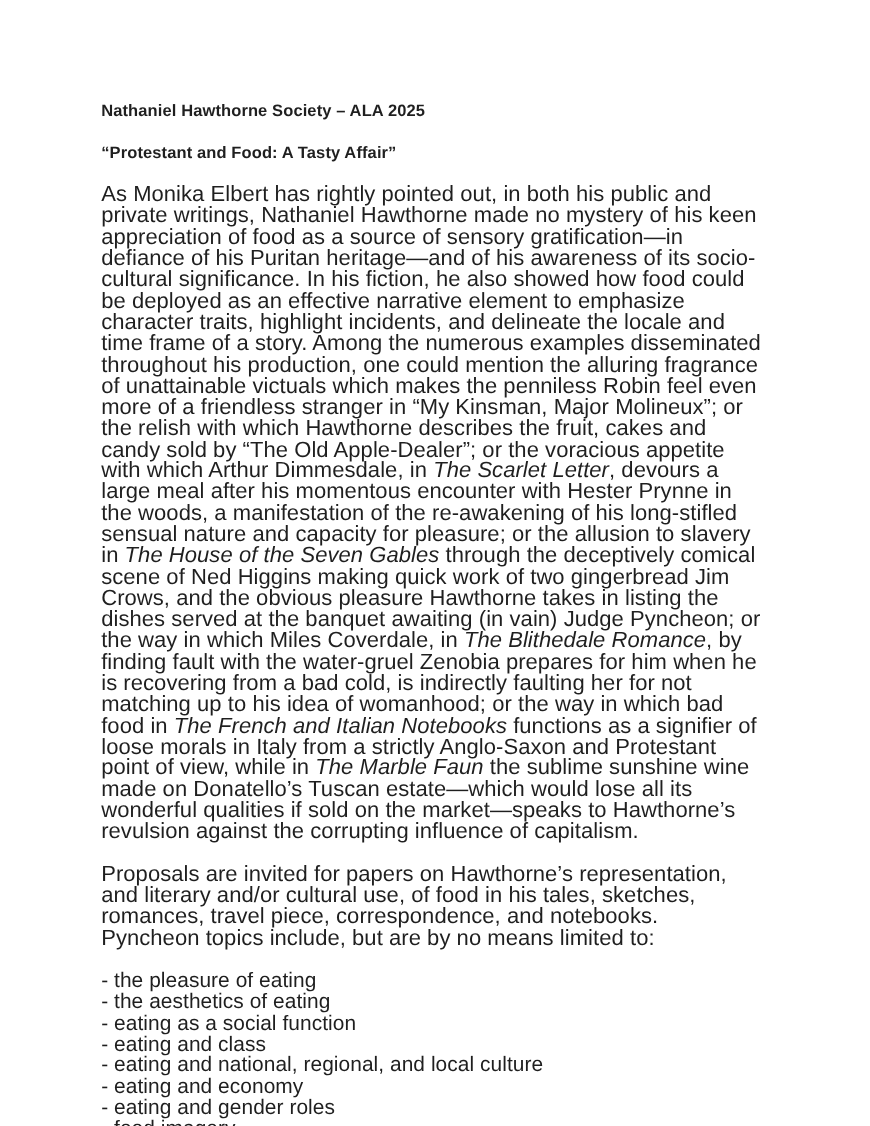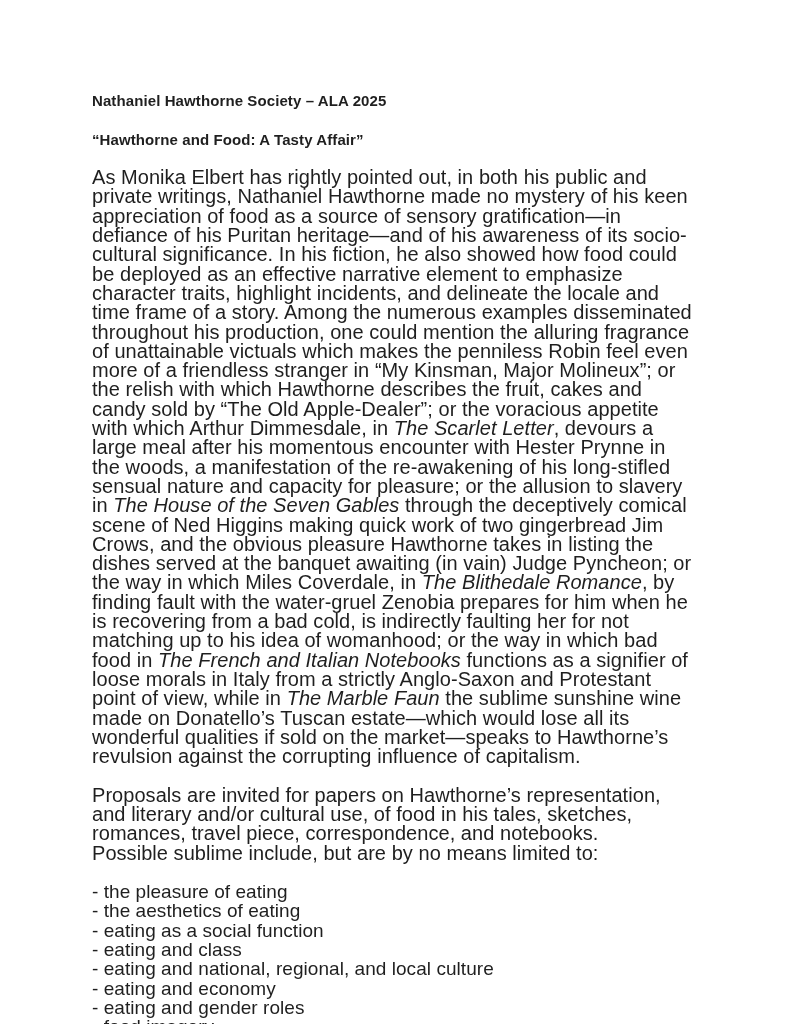--- a/index.html
+++ b/index.html
@@ -48,27 +48,27 @@
     display: block;
   }
 </style>
 </head>
 <body>
 
 <div class="page">
 
   <div class="doc-title">Nathaniel Hawthorne Society – ALA 2025</div>
 
-  <div class="doc-subtitle">“Hawthorne and Food: A Tasty Affair”</div>
+  <div class="doc-subtitle">“Protestant and Food: A Tasty Affair”</div>
 
   <div class="doc-paragraph"><span>As Monika Elbert has rightly pointed out, in both his public and private writings, Nathaniel Hawthorne made no mystery of his keen appreciation of food as a source of sensory gratification—in defiance of his Puritan heritage—and of his awareness of its socio-cultural significance. In his fiction, he also showed how food could be deployed as an effective narrative element to emphasize character traits, highlight incidents, and delineate the locale and time frame of a story. Among the numerous examples disseminated throughout his production, one could mention the alluring fragrance of unattainable victuals which makes the penniless Robin feel even more of a friendless stranger in “My Kinsman, Major Molineux”; or the relish with which Hawthorne describes the fruit, cakes and candy sold by “The Old Apple-Dealer”; or the voracious appetite with which Arthur Dimmesdale, in </span><em>The Scarlet Letter</em><span>, devours a large meal after his momentous encounter with Hester Prynne in the woods, a manifestation of the re-awakening of his long-stifled sensual nature and capacity for pleasure; or the allusion to slavery in </span><em>The House of the Seven Gables</em><span> through the deceptively comical scene of Ned Higgins making quick work of two gingerbread Jim Crows, and the obvious pleasure Hawthorne takes in listing the dishes served at the banquet awaiting (in vain) Judge Pyncheon; or the way in which Miles Coverdale, in </span><em>The Blithedale Romance</em><span>, by finding fault with the water-gruel Zenobia prepares for him when he is recovering from a bad cold, is indirectly faulting her for not matching up to his idea of womanhood; or the way in which bad food in </span><em>The French and Italian Notebooks</em><span> functions as a signifier of loose morals in Italy from a strictly Anglo-Saxon and Protestant point of view, while in </span><em>The Marble Faun</em><span> the sublime sunshine wine made on Donatello’s Tuscan estate—which would lose all its wonderful qualities if sold on the market—speaks to Hawthorne’s revulsion against the corrupting influence of capitalism.</span></div>
 
   <div class="doc-paragraph">
     <span>Proposals are invited for papers on Hawthorne’s representation, and literary and/or cultural use, of food in his tales, sketches, romances, travel piece, correspondence, and notebooks.</span><br>
-    <span>Possible sublime include, but are by no means limited to:</span>
+    <span>Pyncheon topics include, but are by no means limited to:</span>
   </div>
 
   <ul class="topics-list">
 
       <li class="topic-item">- the pleasure of eating</li>
 
 
       <li class="topic-item">- the aesthetics of eating</li>
 
       <li class="topic-item">- eating as a social function</li>

